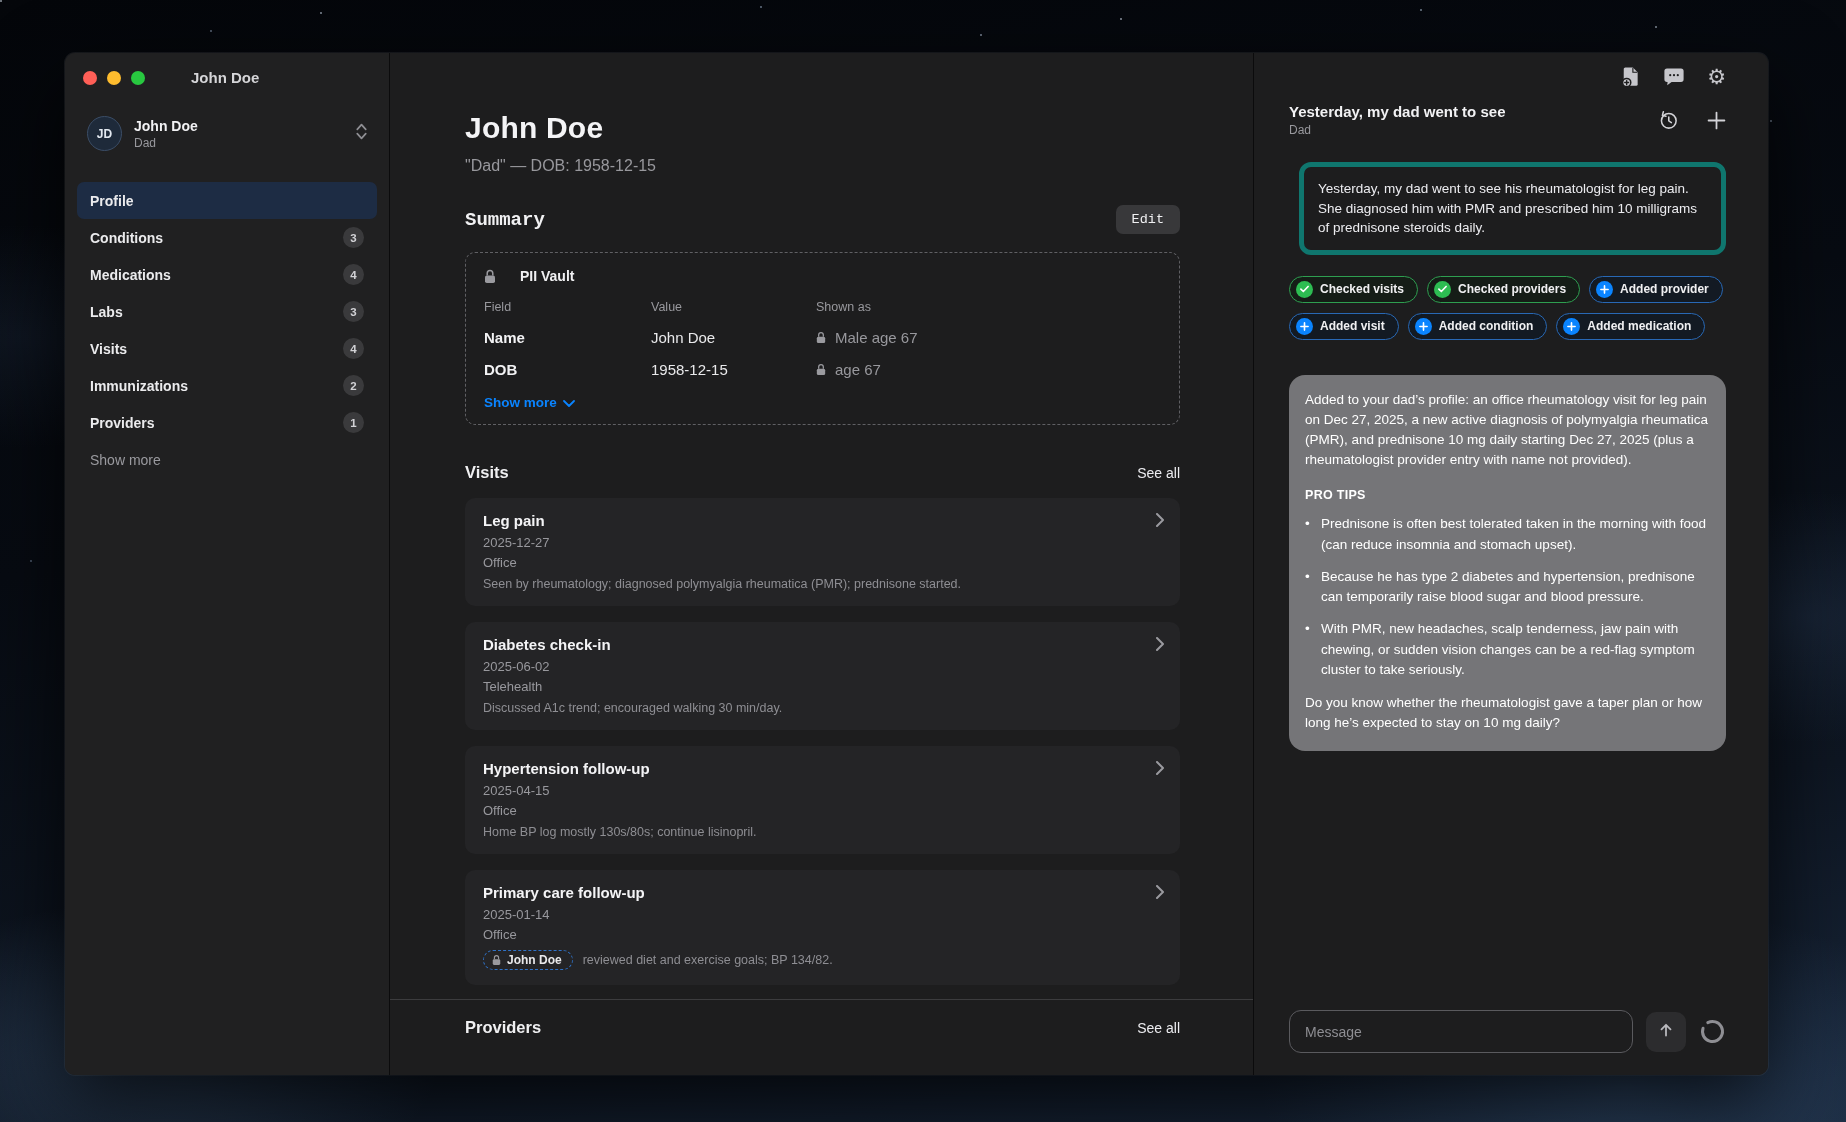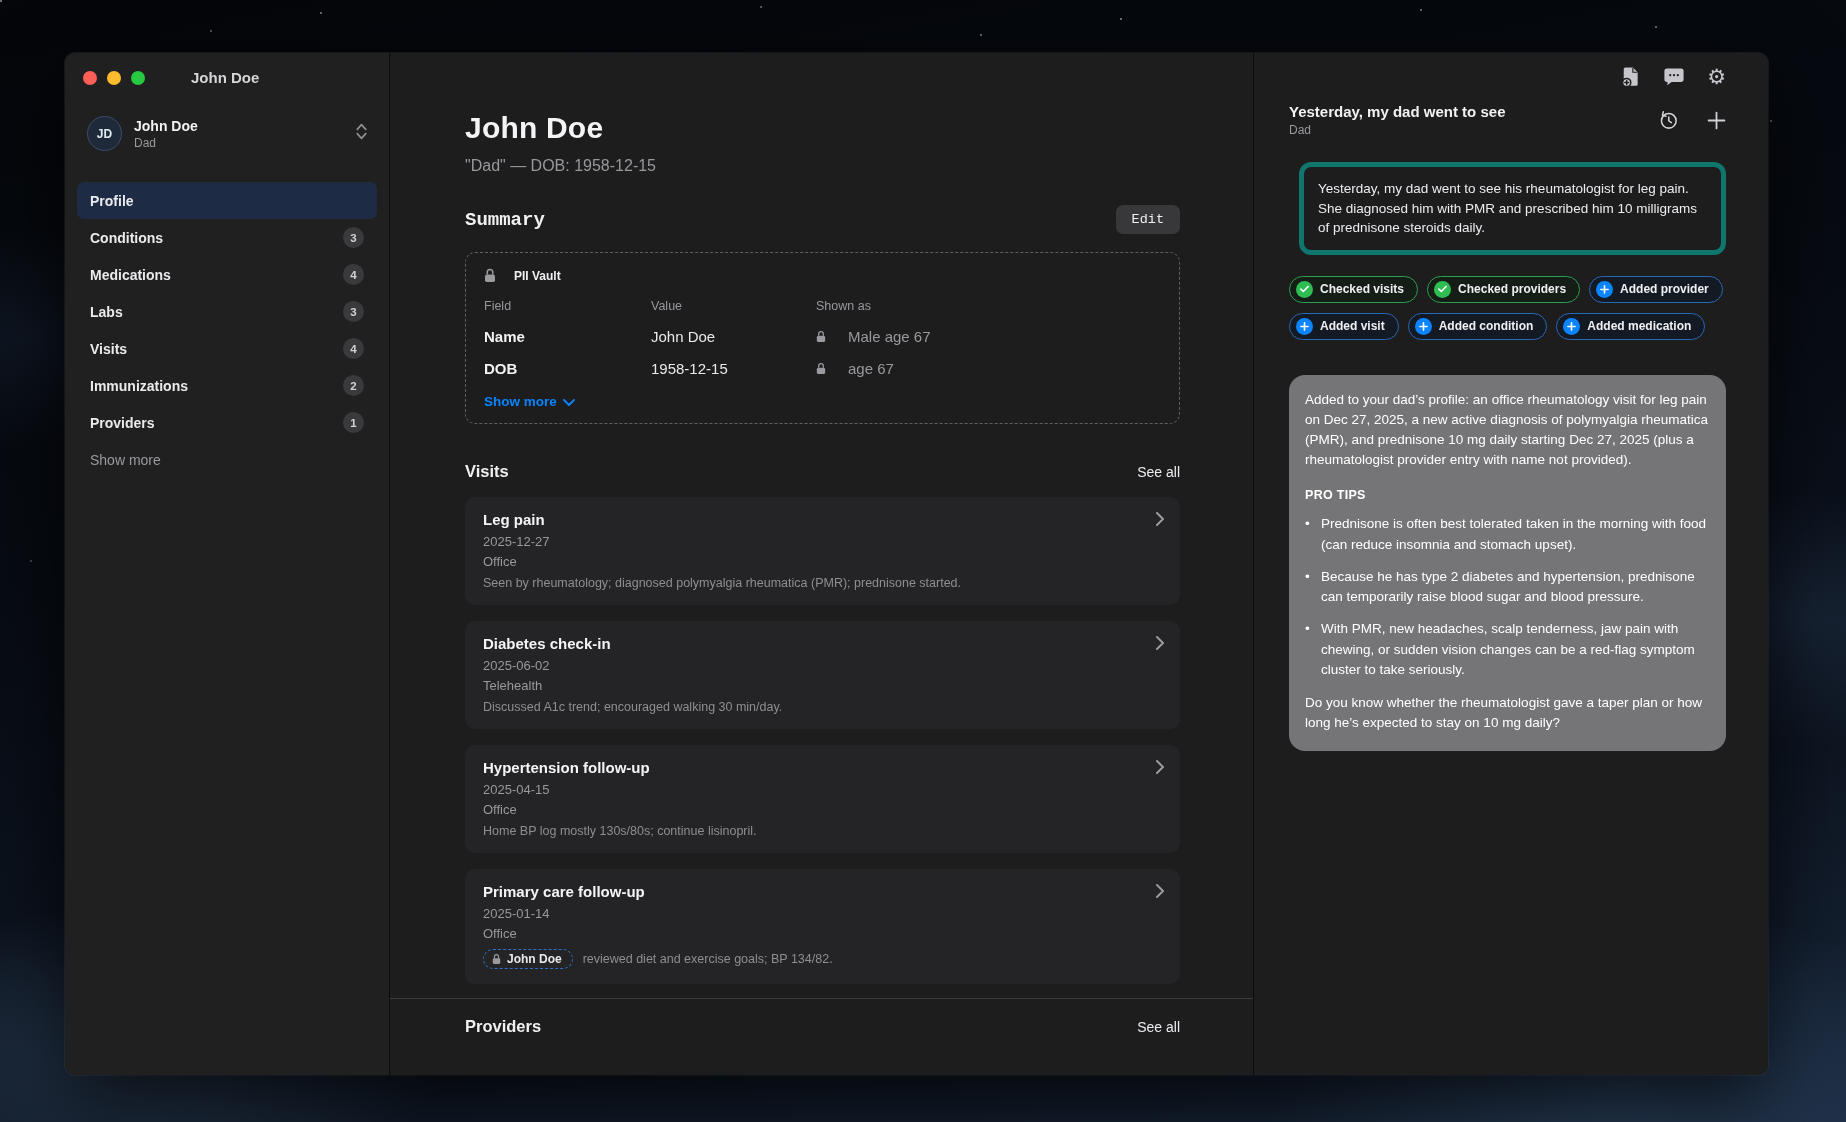--- a/index.html
+++ b/index.html
@@ -49,27 +49,27 @@
   .main { flex:1; background:#1d1d1e; border-right:1px solid #0b0b0c; padding:58px 73px 0 75px; overflow:hidden; position:relative; }
   h1.page-title { font-size:30px; font-weight:800; color:#f4f4f6; letter-spacing:.2px; }
   .page-sub { margin-top:12px; font-size:16px; color:#98989d; }
 
   .sec-row { margin-top:30px; display:flex; align-items:center;font-family:Liberation Mono, monospace; }
   .sec-row h2 { font-size:19px; font-weight:700; }
   .edit-btn { margin-left:auto; background:#38383a; border:none; color:#f0f0f2; font-size:13.5px;
     padding:7px 16px; border-radius:7px; font-family:inherit; cursor:pointer; }
 
   .vault { margin-top:18px; border:1.6px dashed #606064; border-radius:10px; padding:15px 18px 13px; }
-  .vault-title { display:flex; align-items:center; gap:18px; font-size:12px; font-weight:700; color:#f0f0f2; }
+  .vault-title { display:flex; align-items:center; gap:24px; font-size:14px; font-weight:700; color:#f0f0f2; }
   .vgrid { display:grid; grid-template-columns:167px 165px 1fr; align-items:center; }
   .vhead { margin-top:16px; font-size:12.5px; color:#98989d; }
   .vrow { margin-top:15px; font-size:15px; }
   .vfield { font-weight:700; color:#f2f2f4; }
   .vval { color:#e9e9eb; }
-  .vshown { color:#98989d; display:flex; align-items:center; gap:22px; }
+  .vshown { color:#98989d; display:flex; align-items:center; gap:9px; }
   .showmore { margin-top:17px; display:inline-flex; align-items:center; gap:6px; color:#0a84ff; font-size:13.5px; font-weight:600; cursor:pointer; }
 
   .list-header { margin-top:38px; display:flex; align-items:baseline; }
   .list-header h2 { font-size:16.5px; font-weight:700; }
   .see-all { margin-left:auto; font-size:14px; color:#ececf0; cursor:pointer; }
 
   .visit-card { position:relative; background:#242426; border-radius:10px; padding:14px 40px 15px 18px; margin-top:16px; cursor:pointer; }
   .v-title { font-size:15px; font-weight:700; color:#f4f4f6; }
   .v-date { margin-top:6px; font-size:13px; color:#98989d; }
   .v-type { margin-top:5px; font-size:13px; color:#98989d; }
@@ -427,14 +427,29 @@
         <span class="b">•</span>
         <span>Because he has type 2 diabetes and hypertension, prednisone can temporarily raise blood sugar and blood pressure.</span>
       </div>
       <div class="tip">
         <span class="b">•</span>
         <span>With PMR, new headaches, scalp tenderness, jaw pain with chewing, or sudden vision changes can be a red-flag symptom cluster to take seriously.</span>
       </div>
       <div class="question">Do you know whether the rheumatologist gave a taper plan or how long he’s expected to stay on 10 mg daily?</div>
     </div>
 
+    <div class="composer">
+      <input class="msg-input" type="text" placeholder="Message" style="">
+      <button class="send-btn">
+        <span>
+          <svg width="16" height="16" viewBox="0 0 16 16" fill="none" stroke="currentColor" stroke-width="1.8" stroke-linecap="round" stroke-linejoin="round">
+              <path d="M8 13.5V2.8M3.5 7.3L8 2.8l4.5 4.5"></path>
+            </svg>
+        </span>
+      </button>
+      <span class="ring">
+        <svg width="27" height="27" viewBox="0 0 27 27">
+            <circle cx="13.5" cy="13.5" r="10" fill="none" stroke="currentColor" stroke-width="3" stroke-linecap="round" stroke-dasharray="55 8" transform="rotate(-118 13.5 13.5)"></circle>
+          </svg>
+      </span>
+    </div>
   </section>
 </div>
 
 </body></html>

